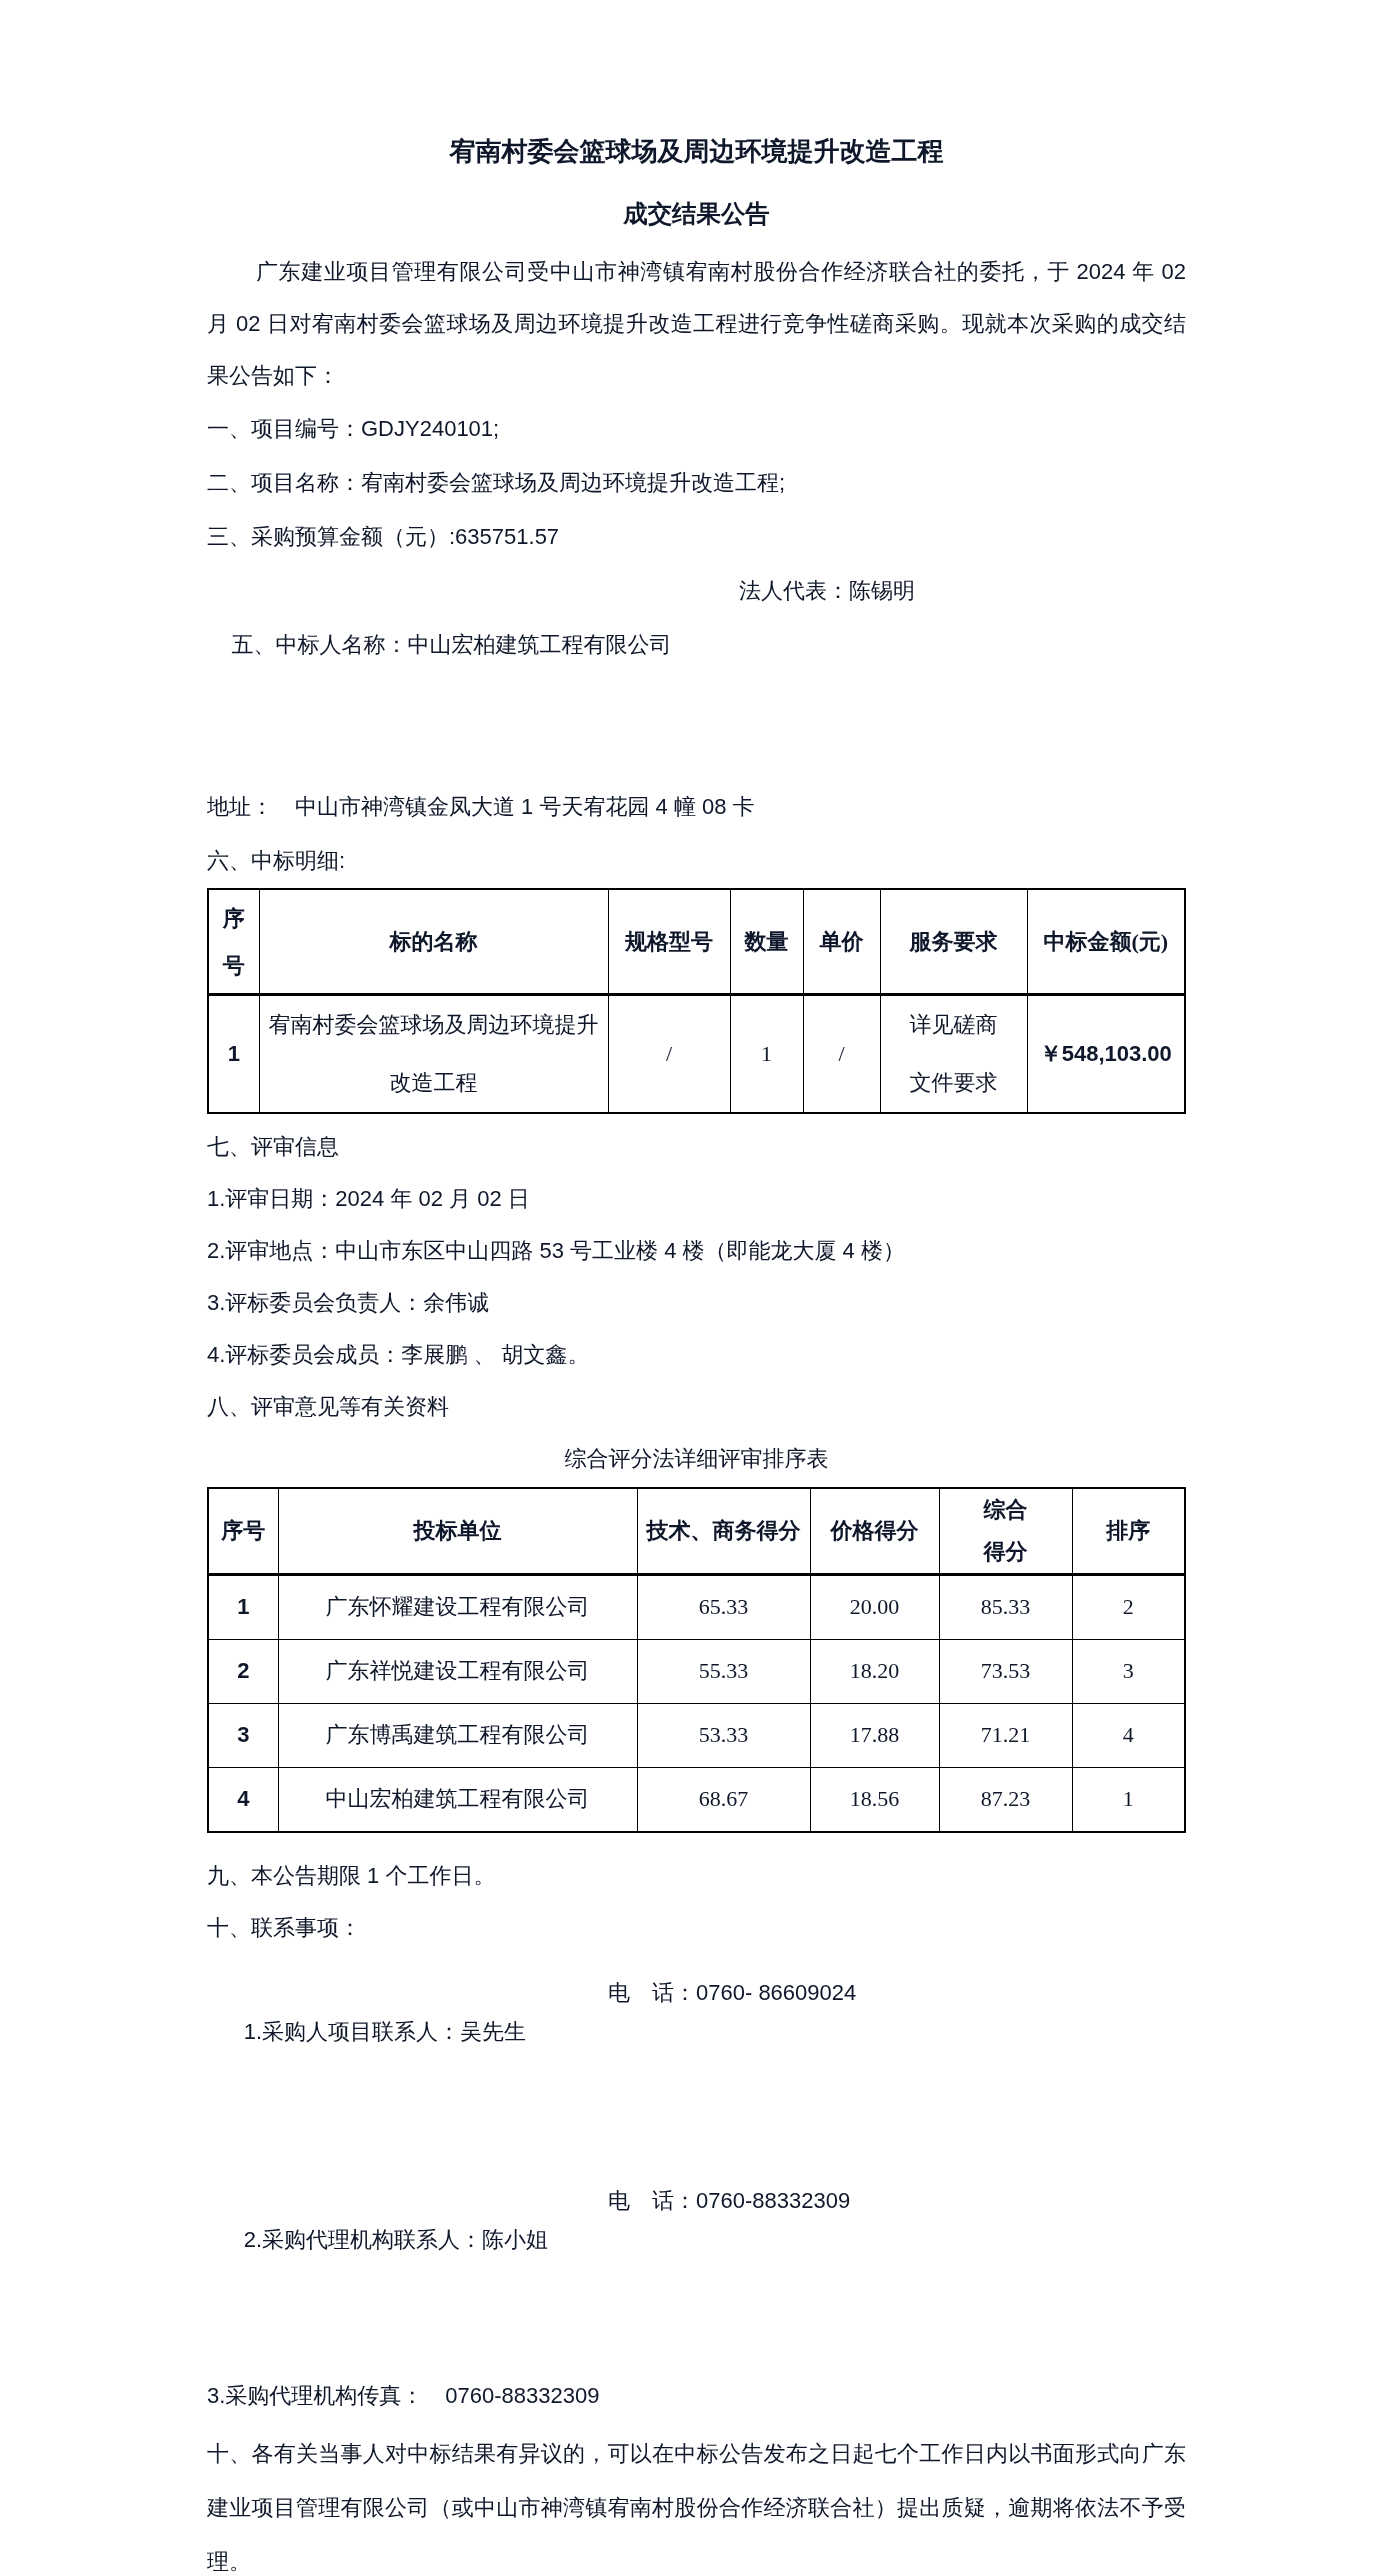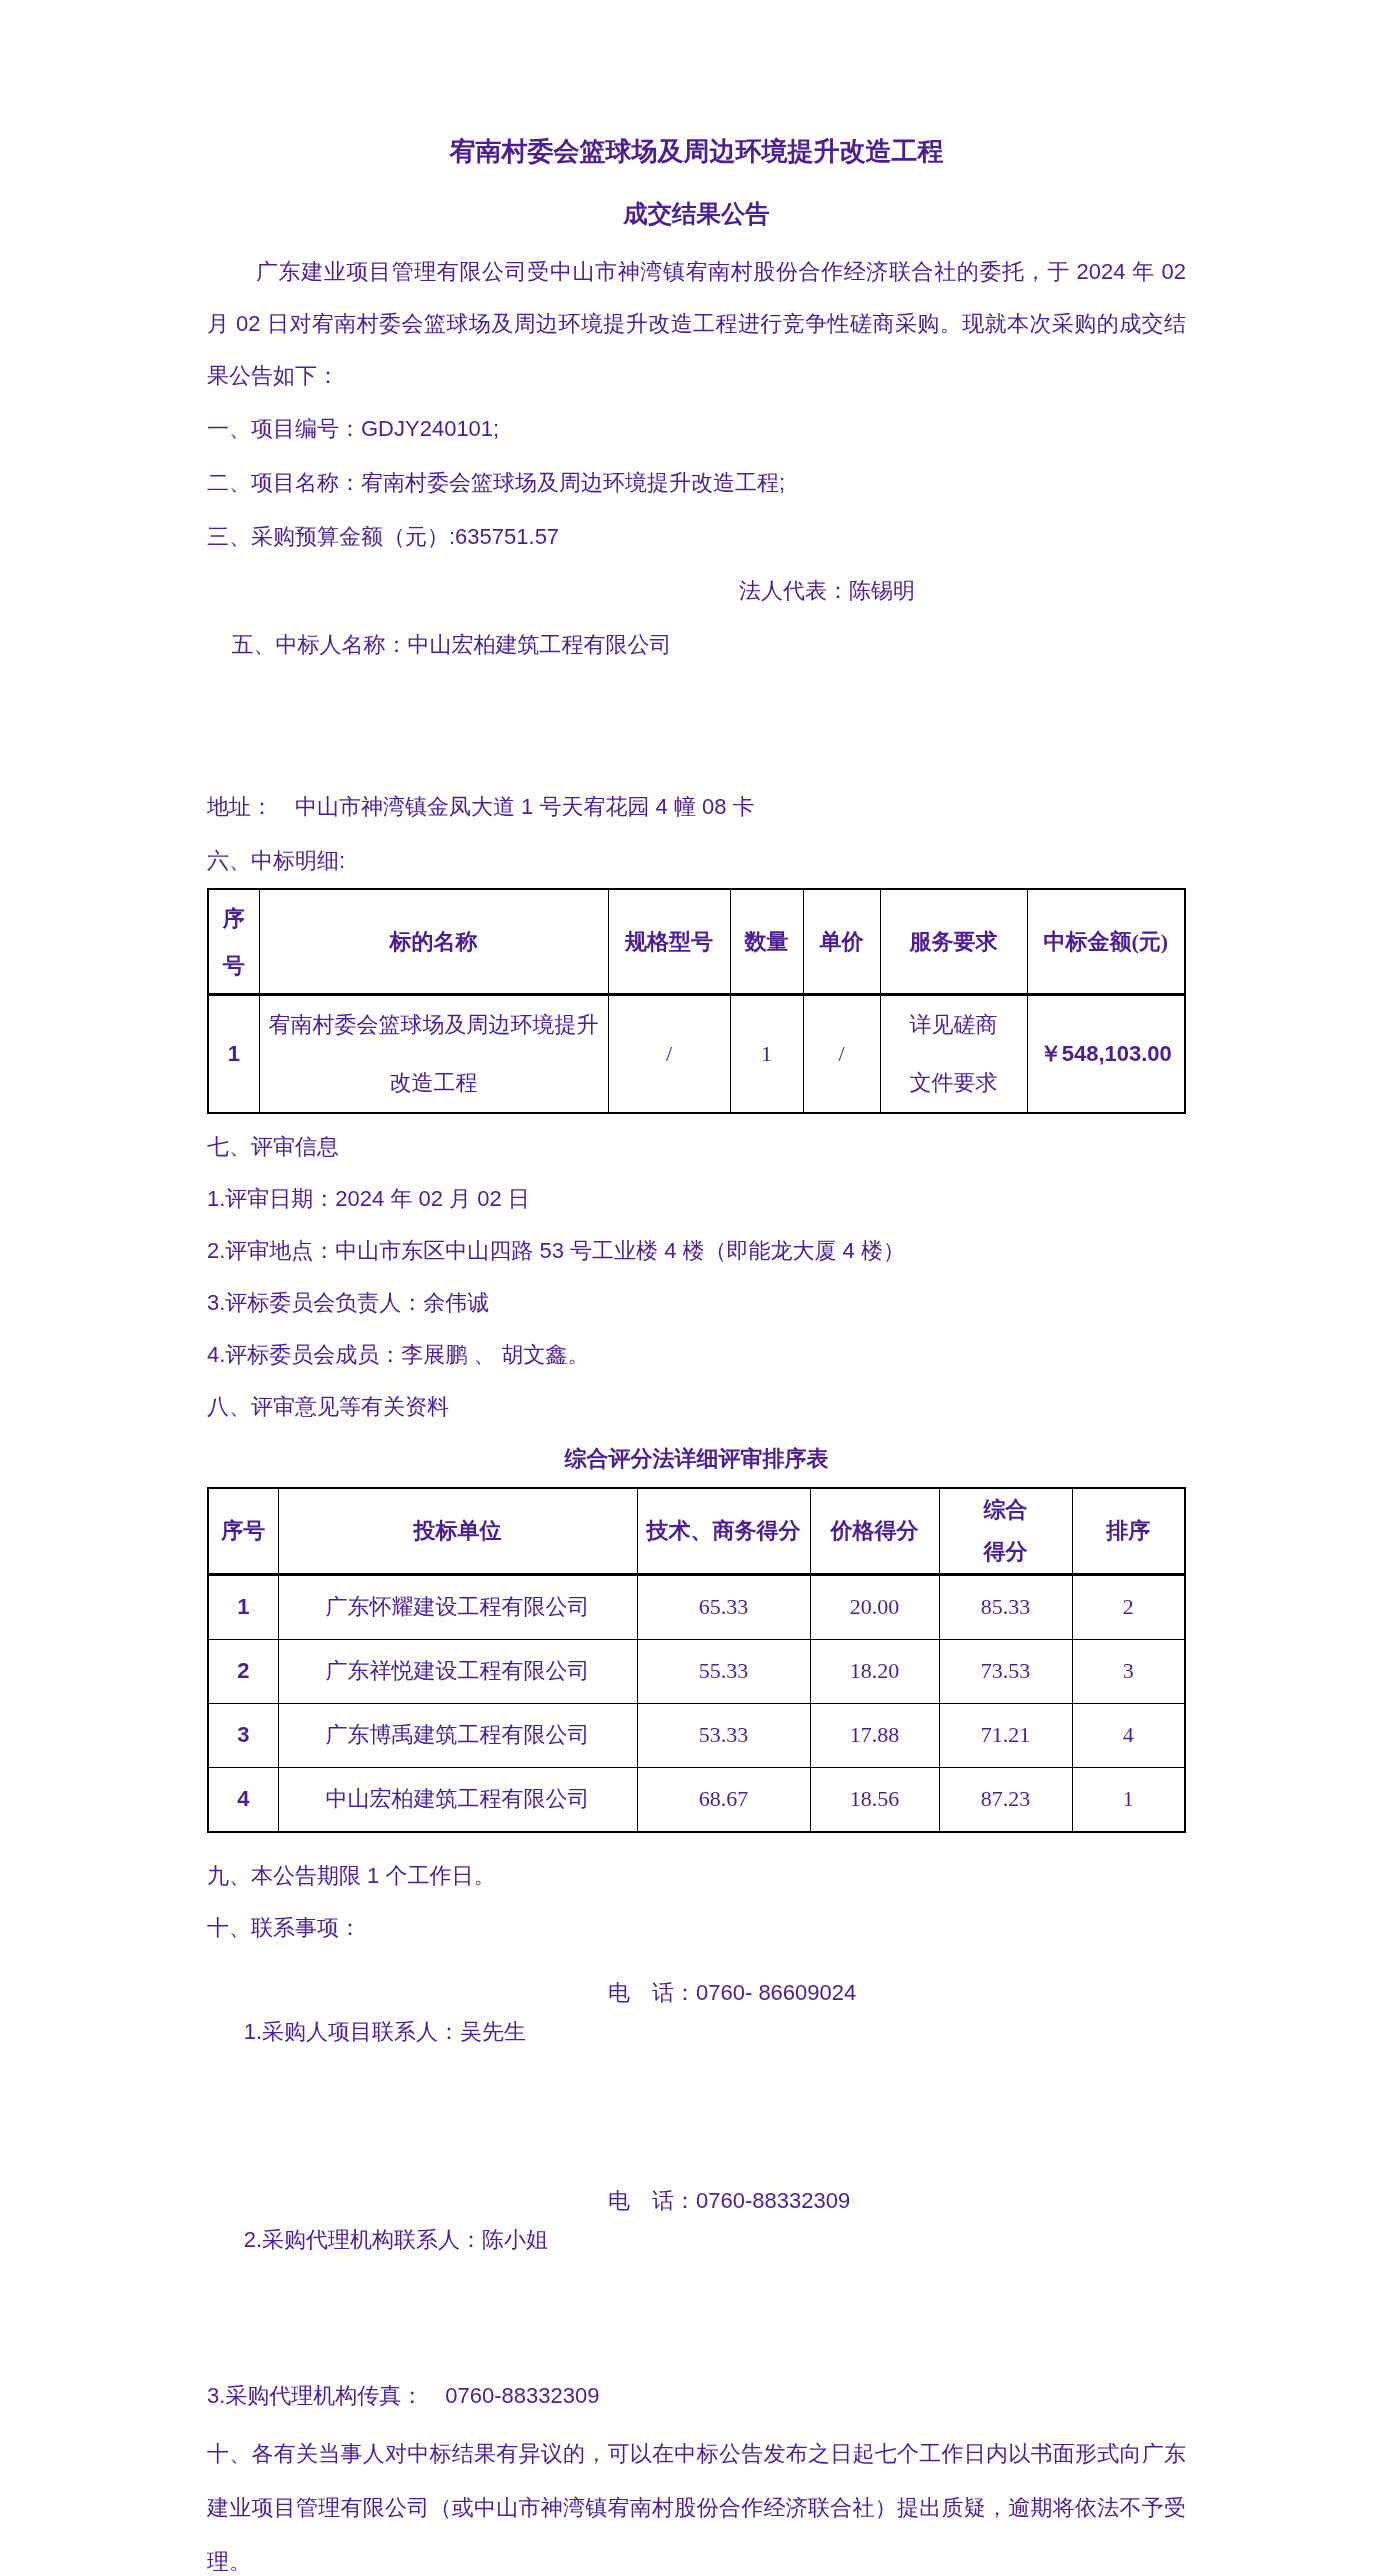--- a/index.html
+++ b/index.html
@@ -4,31 +4,31 @@
 <style>
   html,body { margin:0; padding:0; background:#ffffff; }
   .page {
     position:relative;
     width:1384px; height:2576px;
     box-sizing:border-box;
     overflow:hidden;
     padding:133px 198px 0 207px;
     background:#ffffff;
     font-family:"Liberation Sans", sans-serif;
-    color:#4c1d95;
+    color:#0f172a;
   }
   .title  { font-size:26px; line-height:37px; font-weight:bold; text-align:center; }
   .subtitle { font-size:24.4px; line-height:37px; font-weight:bold; text-align:center; margin-top:25px; }
   .intro  { margin:14px 0 0 0; font-size:22px; line-height:52px; text-indent:49px; text-align:justify; }
   .ln     { font-size:22px; line-height:54px; white-space:pre-wrap; }
   .ln60   { font-size:22px; line-height:52px; white-space:pre-wrap; }
   .split  { position:relative; }
   .split .r610 { position:absolute; left:532px; top:0; }
   .split .r460 { position:absolute; left:401px; top:13px; }
-  .caption { font-size:22px; line-height:52px; text-align:center;font-weight:bold; }
+  .caption { font-size:22px; line-height:52px; text-align:center; }
 
   .doc-table { border-collapse:collapse; width:100%; table-layout:fixed;
                border:2.6px solid #000; font-family:"Liberation Serif", serif; }
   .doc-table th, .doc-table td { border:1.7px solid #000; text-align:center; vertical-align:middle;
                font-size:22px; padding:0 3.5px; overflow:hidden;margin-top:40px; }
   .doc-table thead th { font-weight:bold; border-bottom:3.5px solid #000; }
 
   .t1 { margin-top:0; }
   .t1 thead th { height:103px; line-height:47px; }
   .t1 tbody td { height:113px; line-height:58px; }

